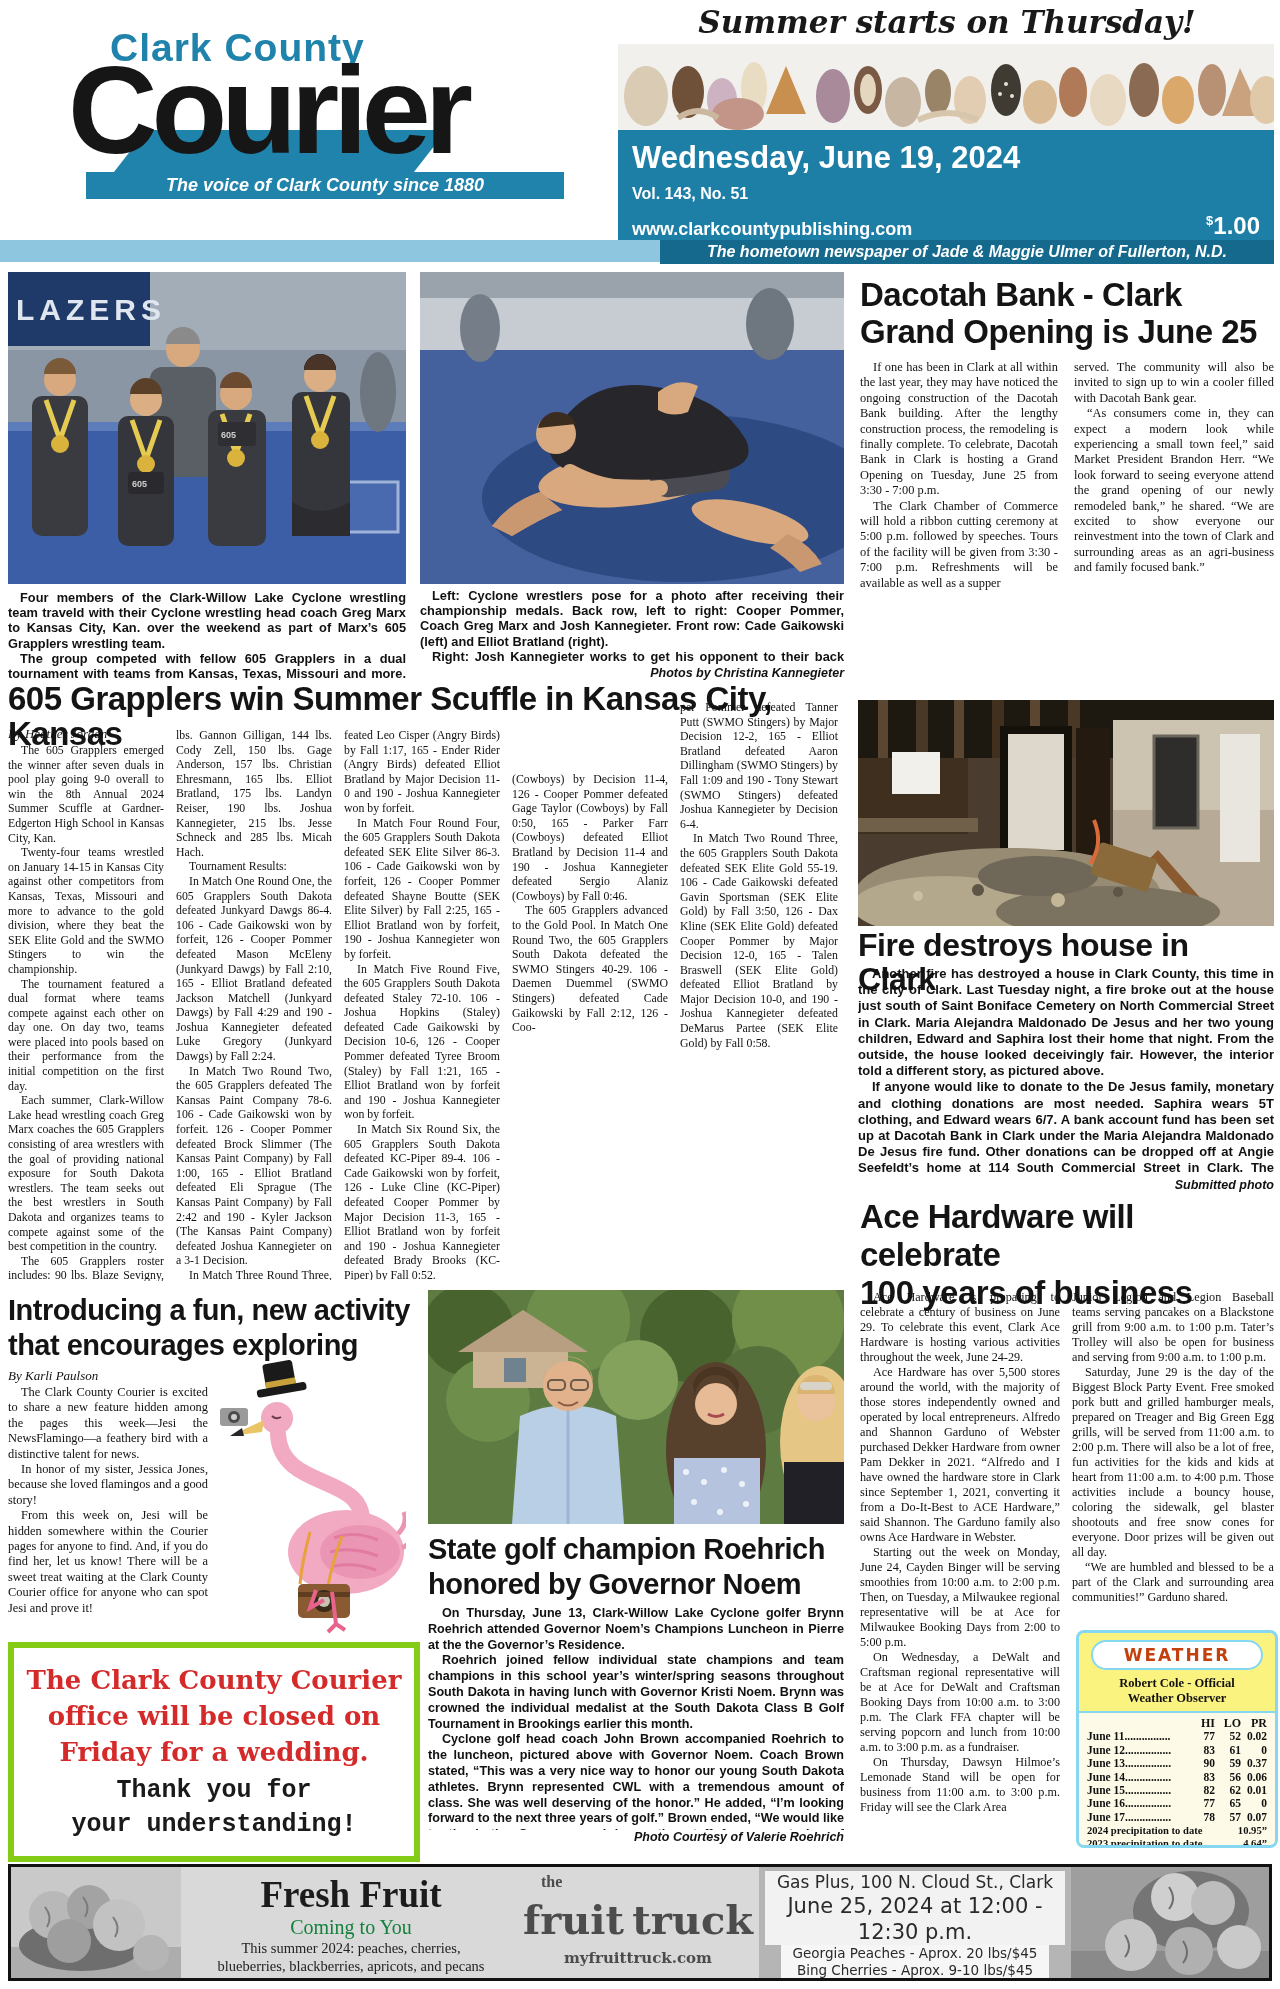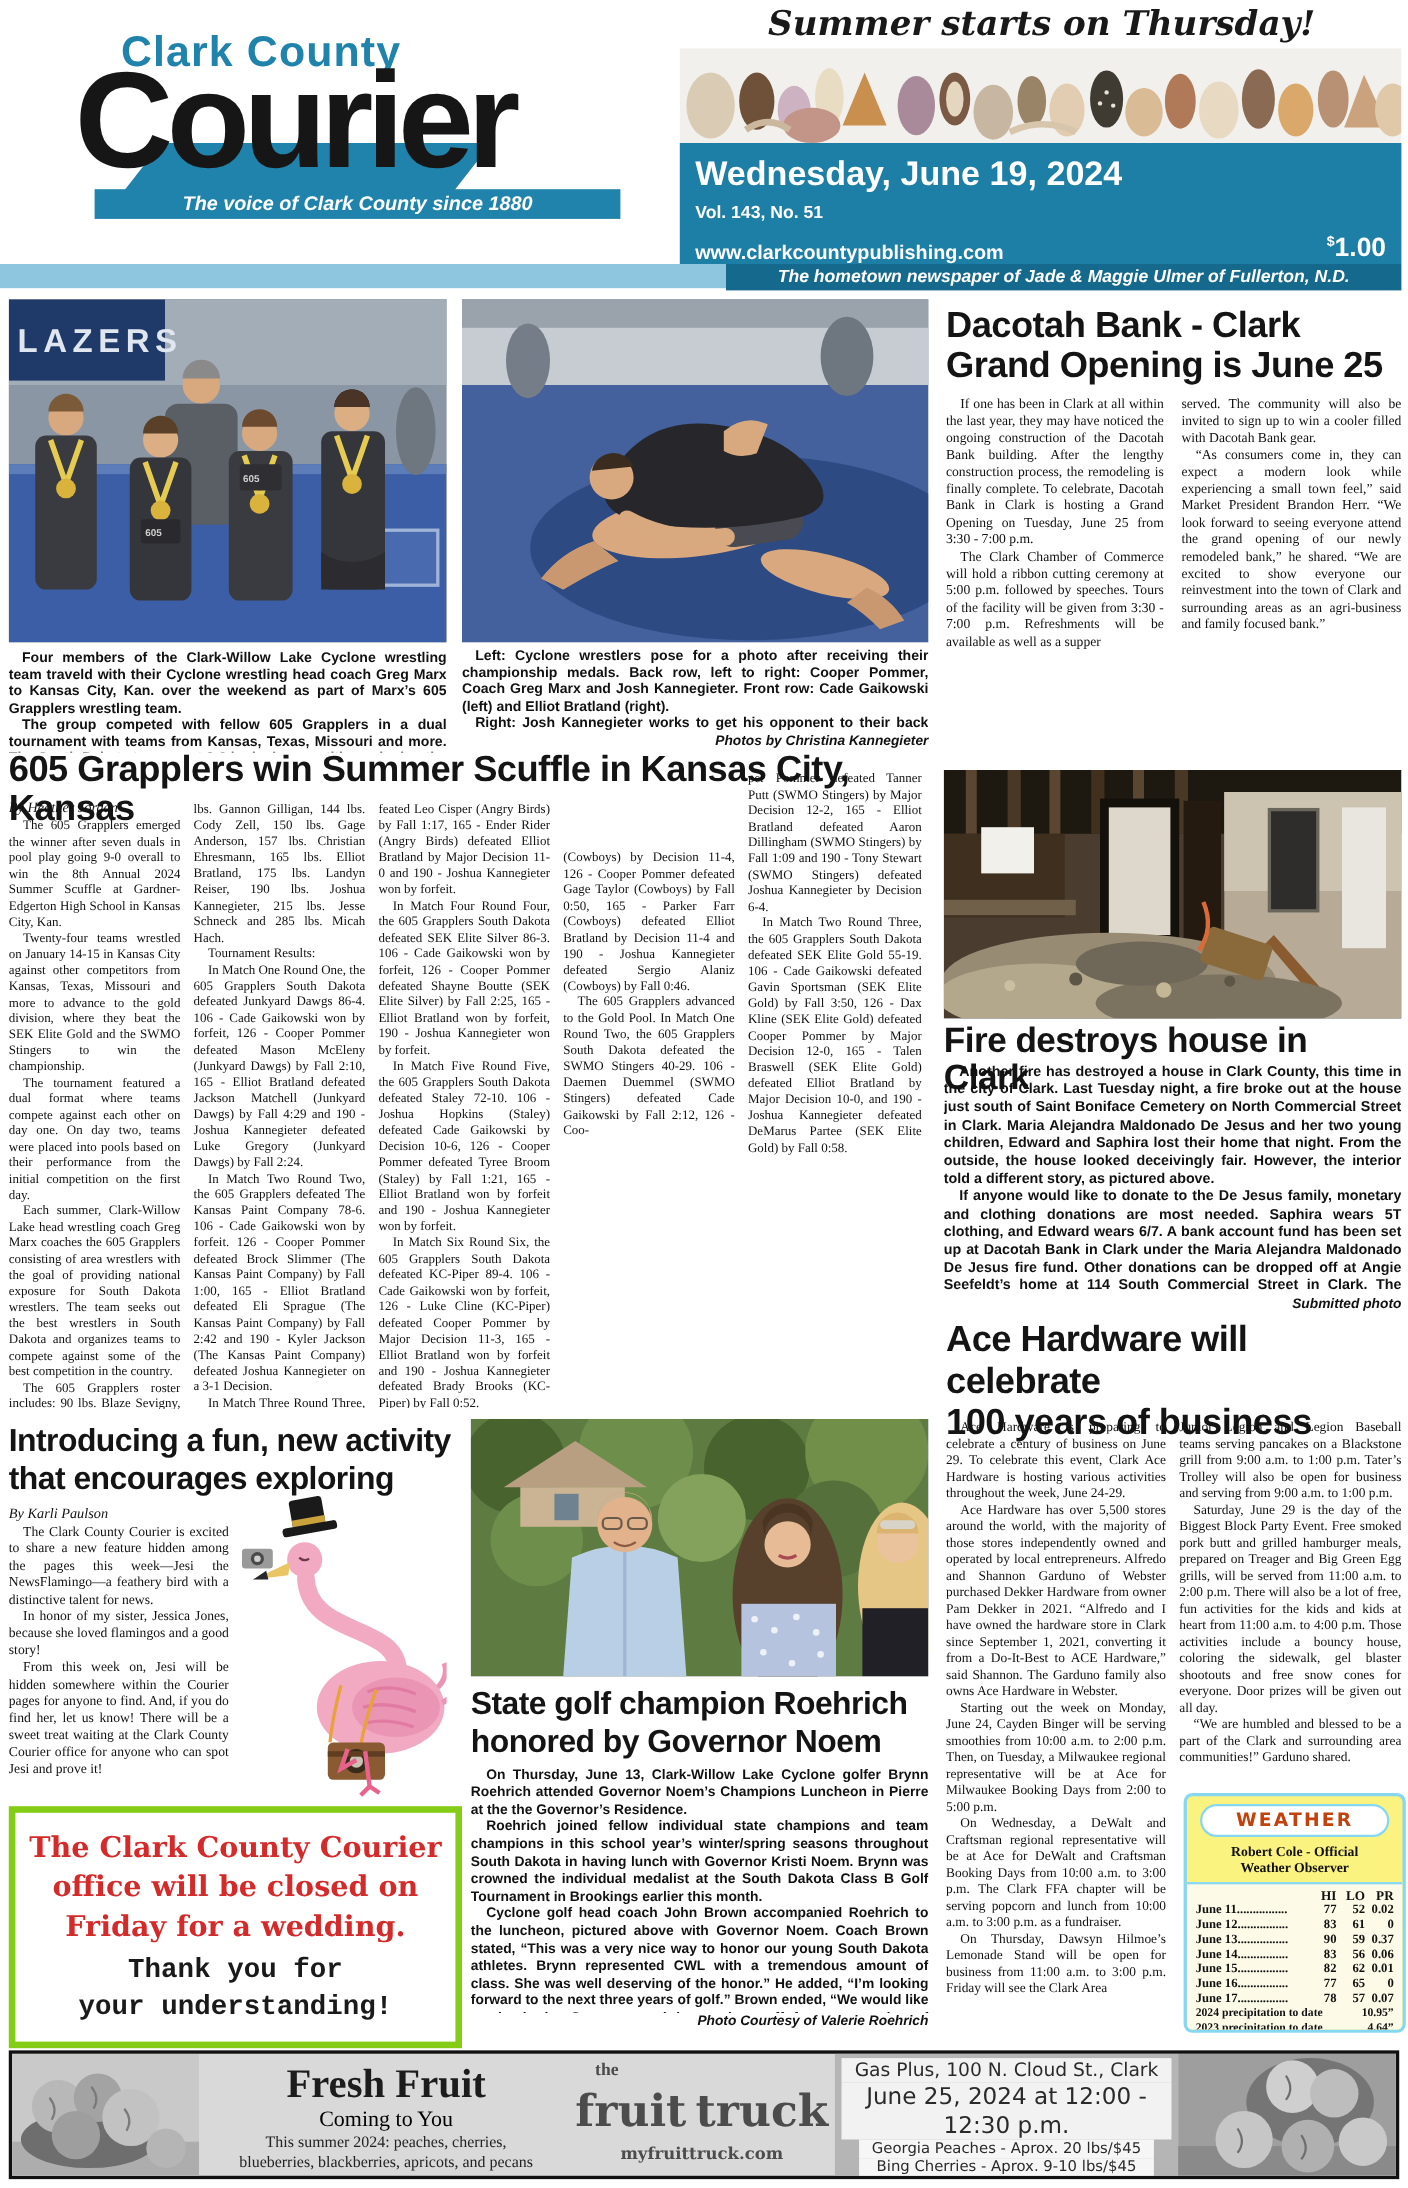--- a/index.html
+++ b/index.html
@@ -57,21 +57,21 @@
   .wx-obs{text-align:center;font-weight:bold;font-size:12.5px;line-height:15px;padding:2px 0 5px 0;}
   .wx-table-wrap{background:#fdfbe8;border-top:2px solid #86d7f2;padding:4px 8px 2px 8px;}
   .wx-table{width:100%;border-collapse:collapse;font-size:11.5px;font-weight:bold;}
   .wx-table td{padding:0;line-height:13.4px;white-space:nowrap;}
   .wx-table td+td{text-align:right;width:26px;}
   .wx-head td{font-size:12px;}
   .wx-precip{display:flex;justify-content:space-between;font-size:10.6px;font-weight:bold;line-height:13px;}
   
   .adstrip{border:3px solid #111;background:#d9d9d9;overflow:hidden;}
   .ad-title{font-family:"Liberation Serif",serif;font-weight:bold;font-size:37px;color:#1c1c1c;text-align:center;line-height:40px;}
-  .ad-sub{font-family:"Liberation Serif",serif;font-size:20px;color:#000000;text-align:center;line-height:24px;}
+  .ad-sub{font-family:"Liberation Serif",serif;font-size:20px;color:#15803d;text-align:center;line-height:24px;}
   .ad-desc{font-family:"Liberation Serif",serif;font-size:14.5px;color:#222;text-align:center;line-height:18px;}
   .logo-word{font-family:"DejaVu Serif",serif;font-weight:bold;color:#4c4c4c;}
   .ad-right{font-family:"DejaVu Sans",sans-serif;color:#2a2a2a;text-align:center;}
   .ad-right .l1{font-size:17px;line-height:22px;background:rgba(255,255,255,.82);margin:4px 6px 0 6px;}
   .ad-right .l2{font-size:21px;line-height:26px;background:rgba(255,255,255,.82);margin:0 6px;}
   .ad-right .item{font-size:13.5px;line-height:17px;background:rgba(255,255,255,.88);margin:0 22px;}
 </style>
 </head>
 <body>
 

